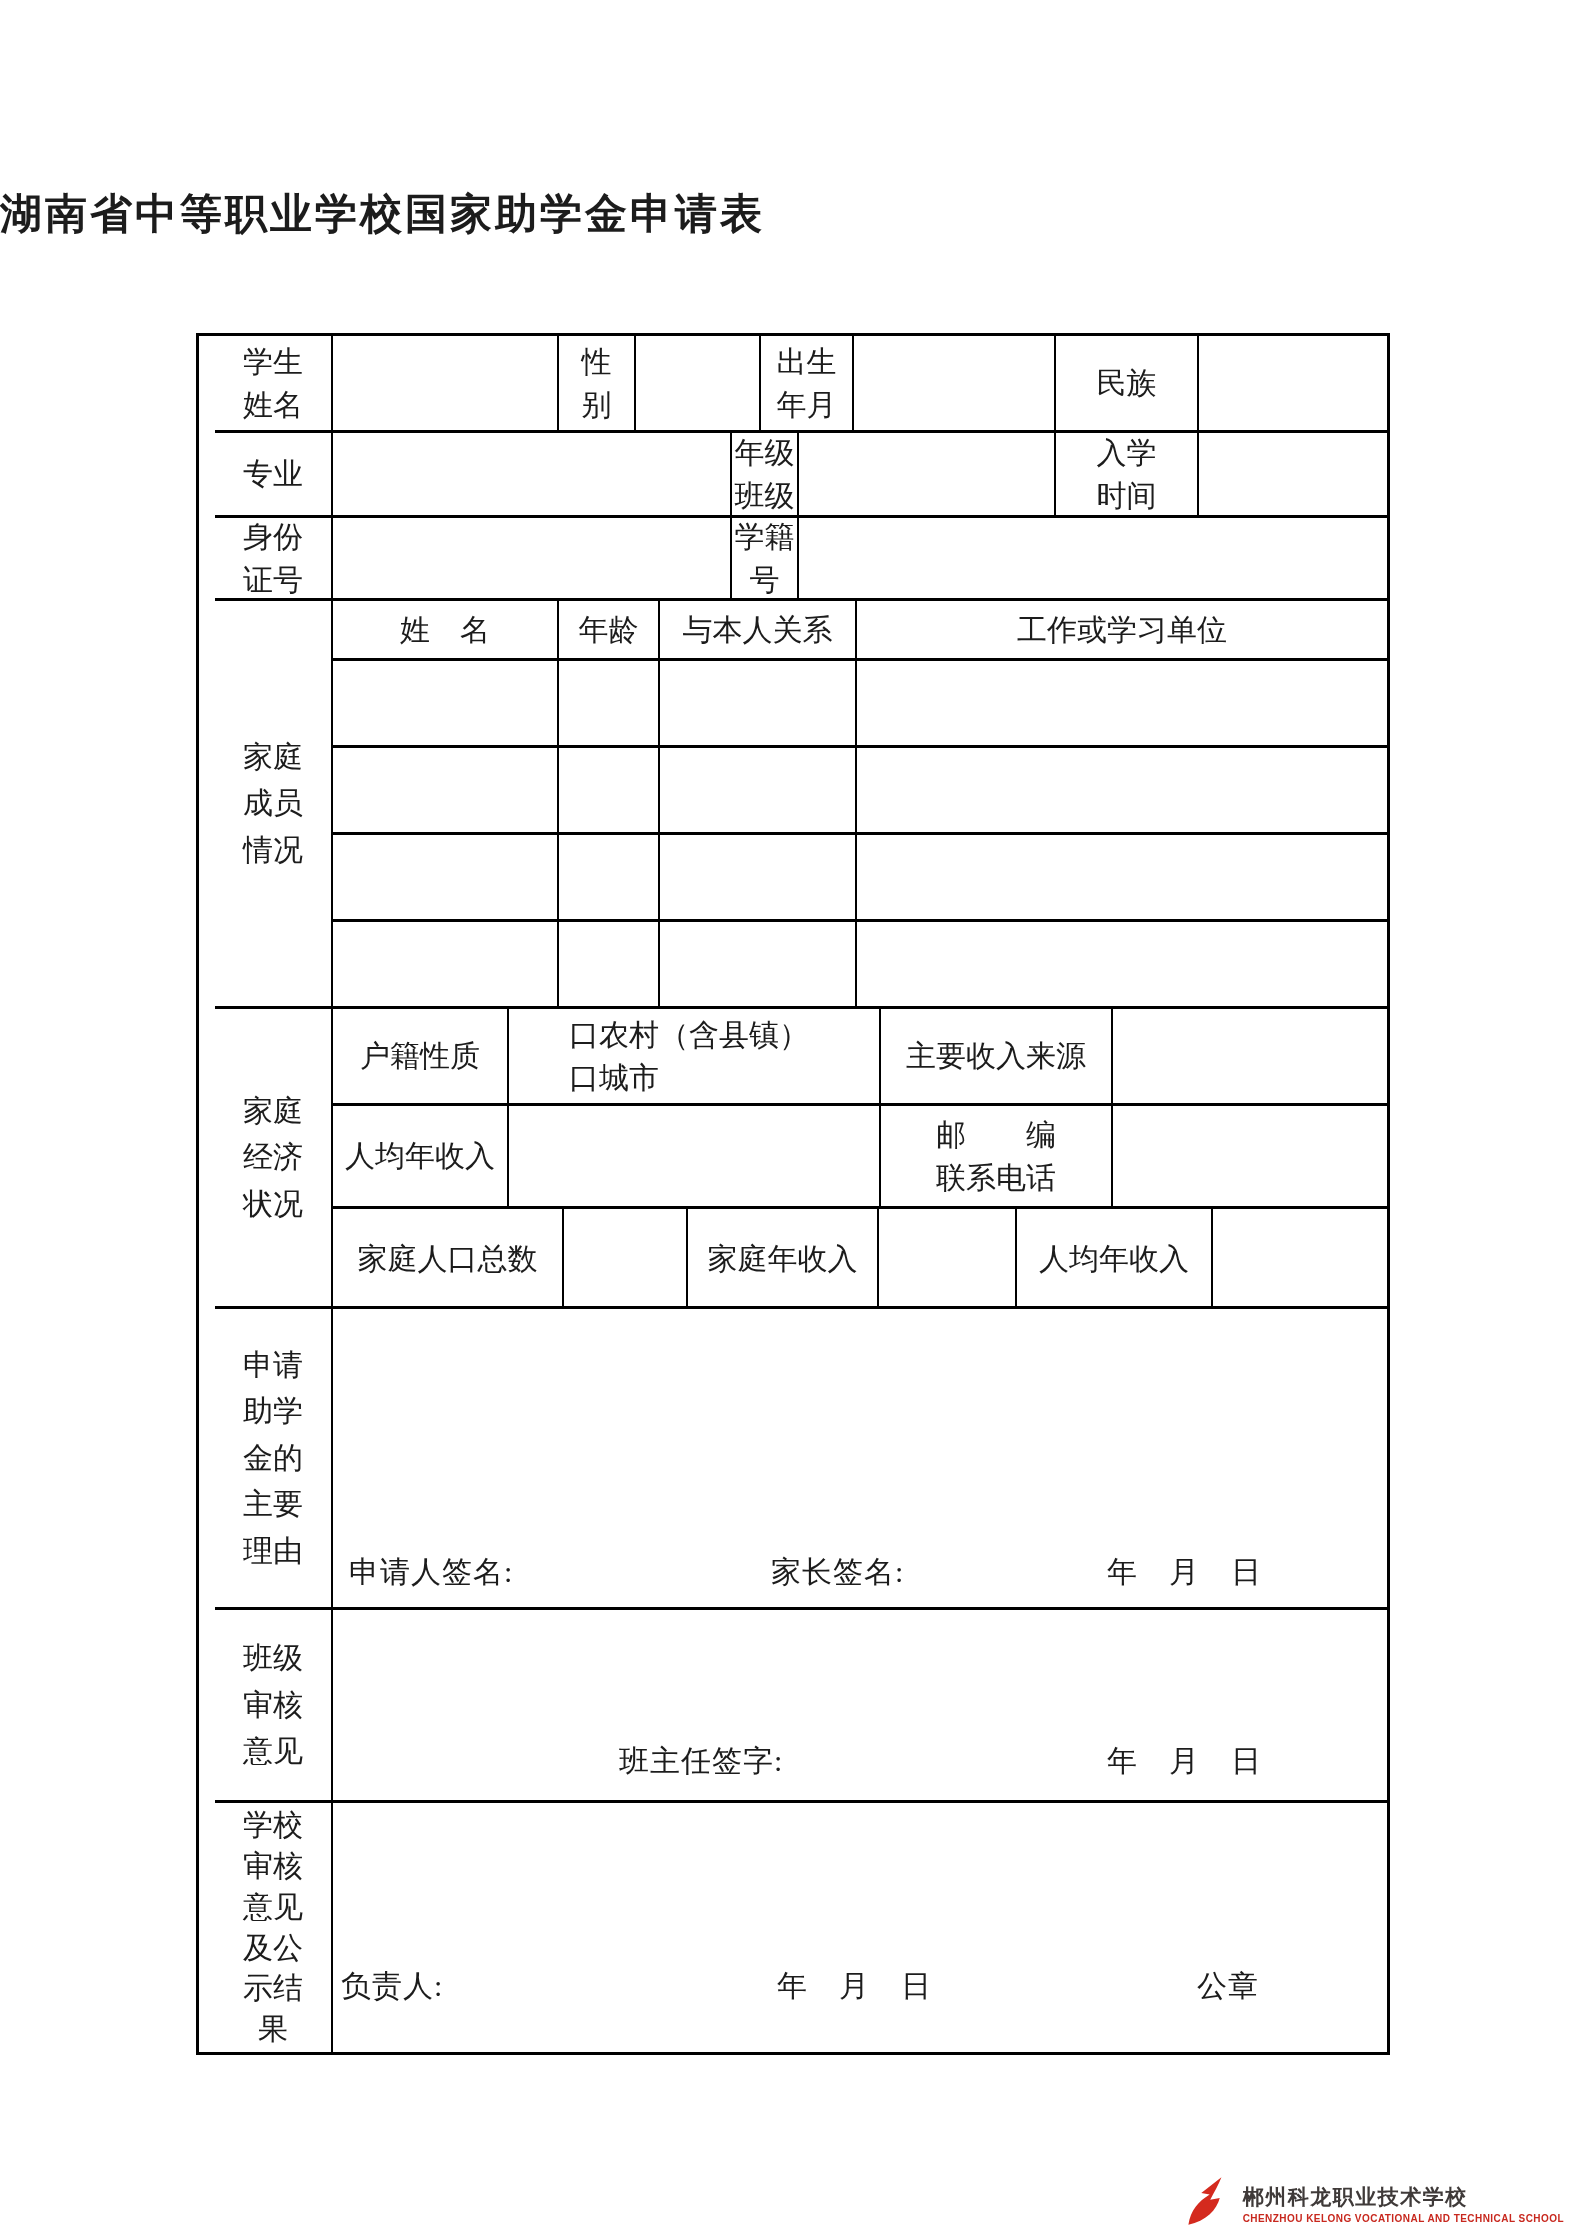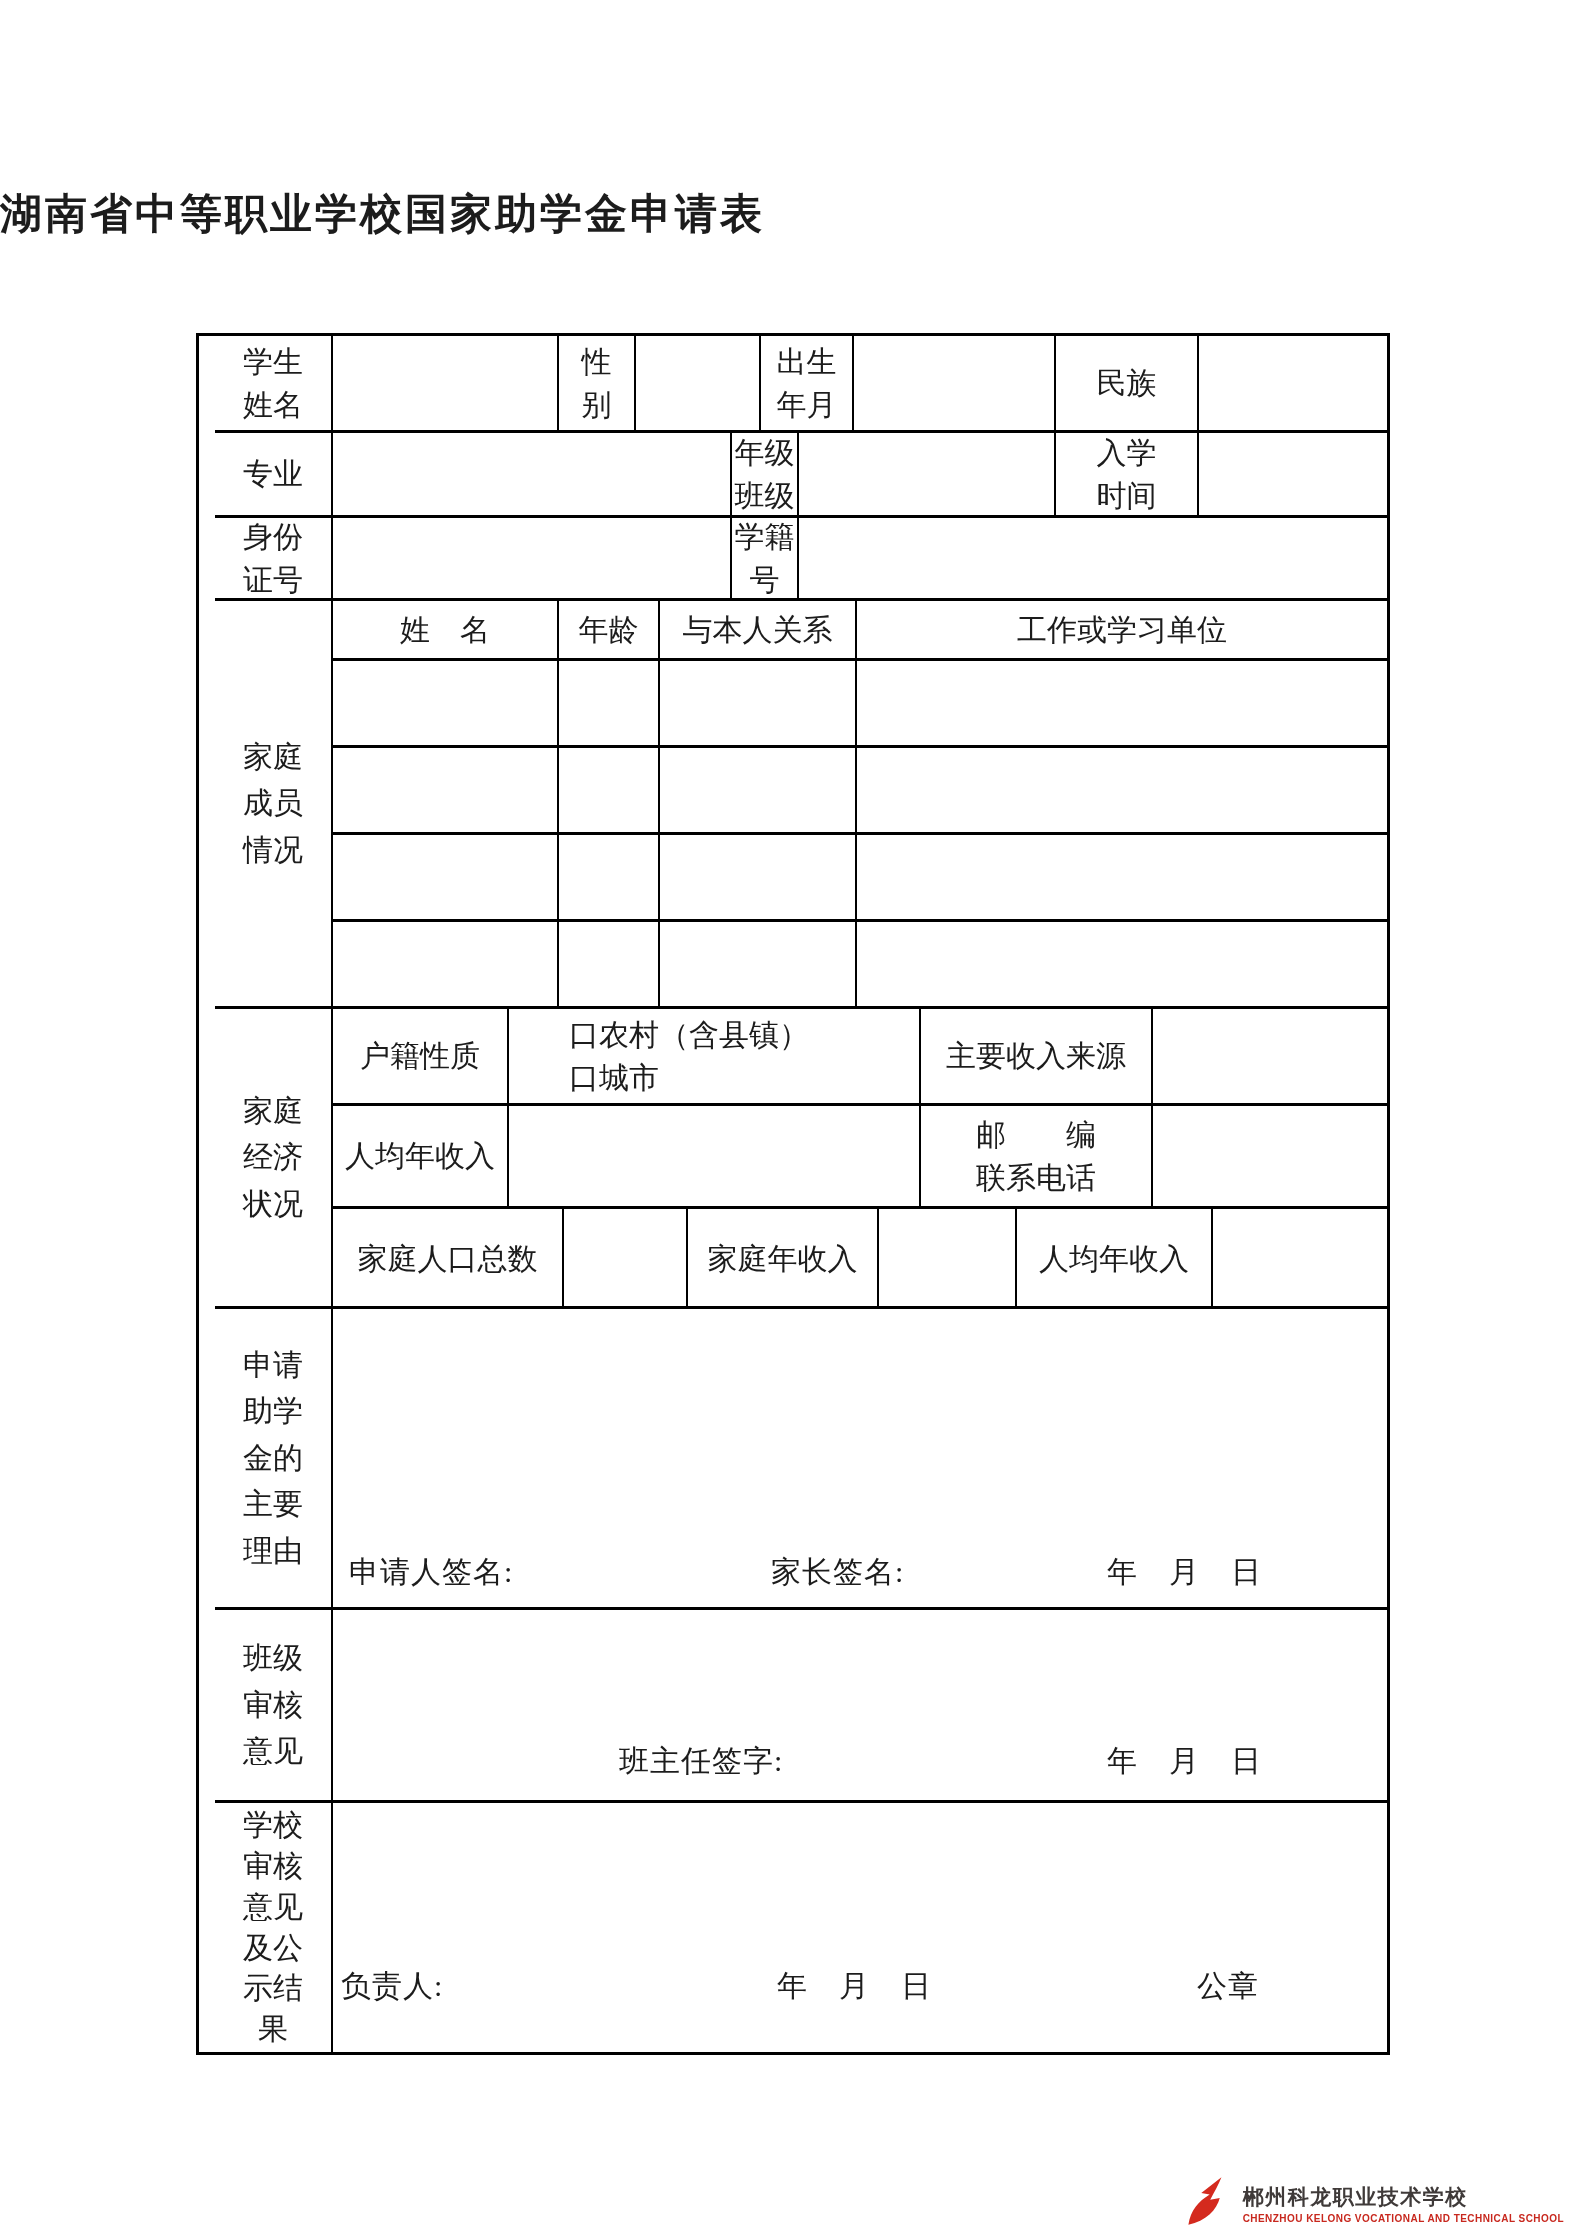--- a/index.html
+++ b/index.html
@@ -20,21 +20,21 @@
   .subrow{display:flex;border-bottom:3px solid #000;box-sizing:border-box;flex-shrink:0;}
   .subrow.last{border-bottom:none;}
   .seclabel{line-height:1.55;}
   .seclabel.tight{line-height:1.36;}
   .checkbox-cell{justify-content:flex-start;text-align:left;padding-left:60px;}
   .sigarea{flex:1;position:relative;min-width:0;}
   .sig{position:absolute;font-size:30px;white-space:pre;letter-spacing:1px;}
   
   .w118{width:118px}.w226{width:226px}.w77{width:77px}.w125{width:125px}.w93{width:93px}
   .w202{width:202px}.w143{width:143px}.w399{width:399px}.w67{width:67px}.w257{width:257px}
-  .w101{width:101px}.w197{width:197px}.w176{width:176px}.w372{width:412px}.w236{width:232px}
+  .w101{width:101px}.w197{width:197px}.w176{width:176px}.w372{width:372px}.w236{width:232px}
   .w231{width:231px}.w124{width:124px}.w191{width:191px}.w138{width:138px}.w196{width:196px}
   .fill{flex:1;width:auto;}
   
   .h97{height:97px}.h85{height:85px}.h83{height:83px}.h408{height:408px}.h300{height:300px}
   .h301{height:301px}.h193{height:193px}.h249{height:249px}
   .h60{height:60px}.h87{height:87px}.h103{height:103px}.h100{height:100px}
   
   .logo{position:absolute;right:16px;bottom:6px;display:flex;align-items:center;gap:7px;}
   .logo svg{width:56px;height:56px;flex-shrink:0;}
   .logo-texts{display:flex;flex-direction:column;}

